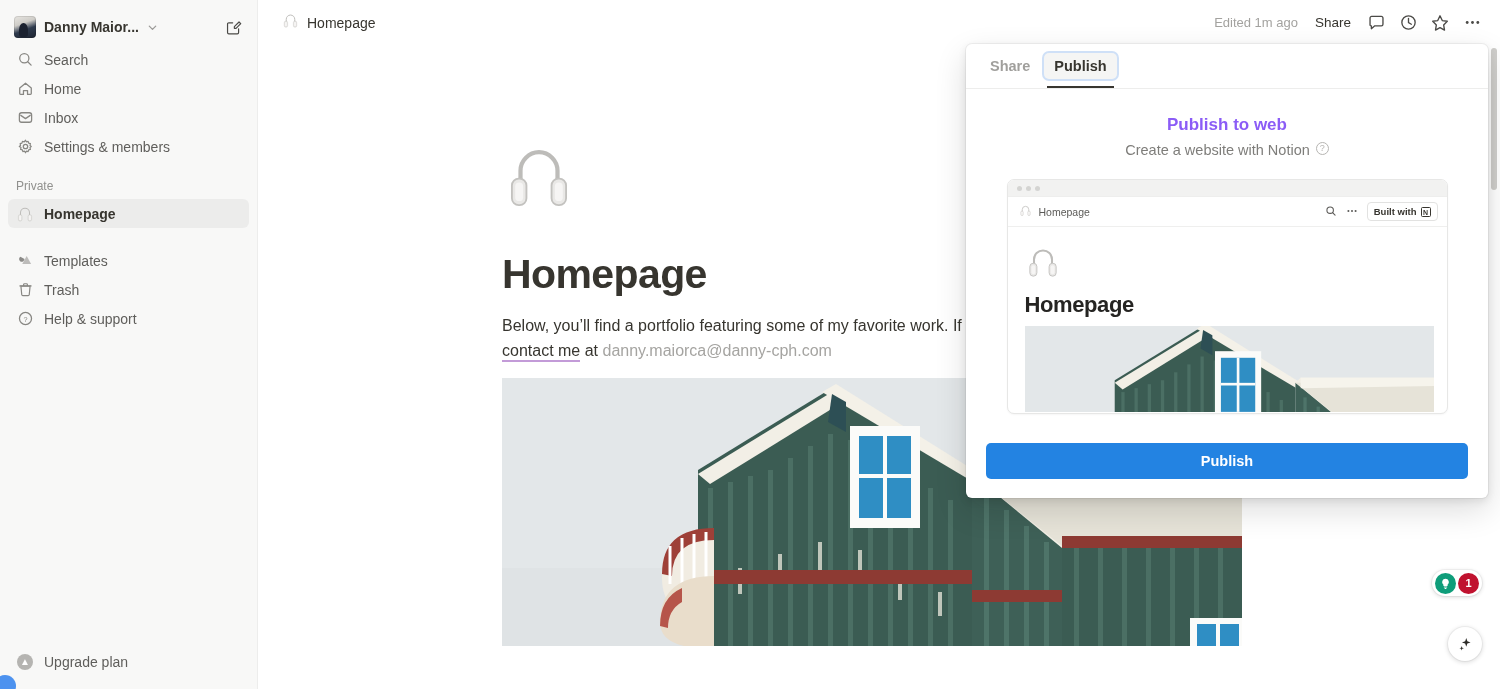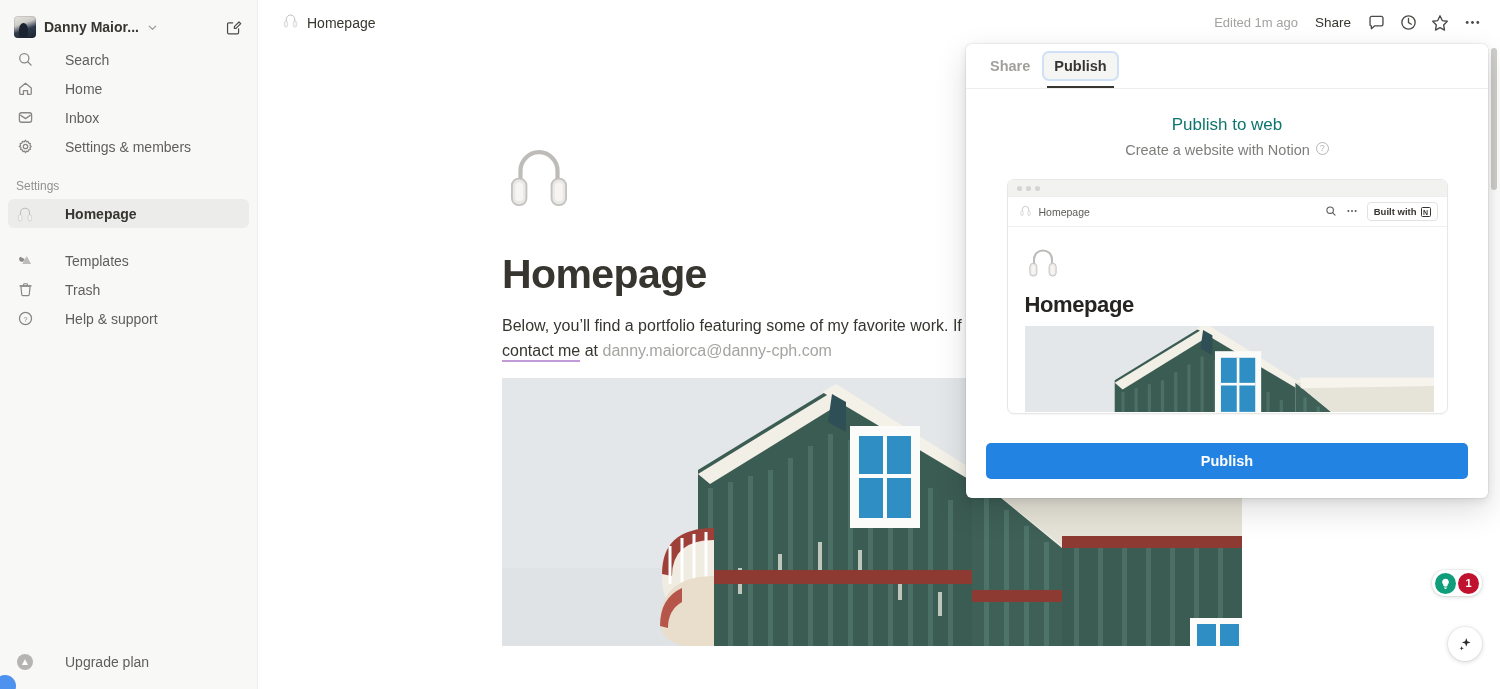--- a/index.html
+++ b/index.html
@@ -49,21 +49,21 @@
   .nav-group { padding: 0 8px; }
   .nav-item {
     display: flex; align-items: center; gap: 10px;
     height: 29px; padding: 0 8px; border-radius: 6px;
     color: #5f5e5b; font-size: 14px; cursor: pointer; user-select:none;
     white-space: nowrap;
   }
   .nav-item .ic { width: 18px; height: 18px; flex:0 0 18px; display:flex; align-items:center; justify-content:center; color:#888783; }
   .nav-item.active { background: #ececeb; }
   .nav-item.active .lbl { color:#37352f; font-weight: 600; }
-  .lbl { overflow:hidden; text-overflow:ellipsis;margin-left:21px; }
+  .lbl { overflow:hidden; text-overflow:ellipsis; }
 
   .section-label {
     font-size: 12px; color: #91918e; font-weight: 500;
     padding: 0 16px; height: 26px; display:flex; align-items:center;
     margin-top: 12px;
   }
   .spacer-md { height: 18px; }
 
   #upgrade-row { position: absolute; left: 0; bottom: 13px; width: 100%; padding: 0 8px; }
   .upgrade-ic {
@@ -122,21 +122,21 @@
     font-size:14.5px; font-weight:600; color:#a09f9c; padding:5px 10px;
     border-radius:5px; cursor:pointer; position:relative;
   }
   .dtab.sel { color:#37352f; background:#f5f5f4; box-shadow: 0 0 0 2px #cfe0f7; }
   .dtab.sel::after{
     content:""; position:absolute; left:3px; right:3px; bottom:-9px;
     height:2px; background:#37352f;
   }
   #dialog-body { flex:1; padding: 26px 20px 0 20px; overflow:hidden; position:relative; }
   #dlg-head { text-align:center; }
-  #dlg-title { font-size:17px; font-weight:400; color:#0f766e; }
+  #dlg-title { font-size:17px; font-weight:700; color:#8b5cf6; }
   #dlg-sub { font-size:14.5px; color:#7e7d7a; margin-top:7px; display:flex; align-items:flex-start; justify-content:center; gap:6px; }
   .q-ic { width:13px;height:13px;border-radius:50%;border:1.2px solid #b6b5b2;color:#b6b5b2;
           font-size:9px;display:inline-flex;align-items:center;justify-content:center;line-height:1; }
 
   #preview-window {
     margin: 21px auto 0 auto; width: 441px; height: 235px;
     border:1px solid #e7e7e6; border-radius:7px; overflow:hidden; background:#fff;
     box-shadow: 0 1px 2px rgba(15,15,15,.04);
   }
   #pw-chrome { height: 17px; background:#f2f2f1; display:flex; align-items:center; gap:4px; padding-left:9px; border-bottom:1px solid #eeeeed;}
@@ -336,21 +336,21 @@
         <span class="ic">
           <svg width="17" height="17" viewBox="0 0 20 20">
               <circle cx="10" cy="10" r="2.6" fill="none" stroke="#888783" stroke-width="1.5"></circle>
               <path d="M10 2.6l1 1.9 2.1-.5 .6 2.1 2.1.6-.5 2.1 1.5 1.2-1.5 1.2.5 2.1-2.1.6-.6 2.1-2.1-.5-1 1.9-1-1.9-2.1.5-.6-2.1-2.1-.6.5-2.1L2.7 10l1.5-1.2-.5-2.1 2.1-.6.6-2.1 2.1.5z" fill="none" stroke="#888783" stroke-width="1.4" stroke-linejoin="round"></path>
             </svg>
         </span>
         <span class="lbl">Settings &amp; members</span>
       </div>
     </div>
 
-    <div class="section-label">Settings</div>
+    <div class="section-label">Private</div>
 
     <div class="nav-group">
       <div class="nav-item active">
         <span class="ic">
           <svg width="18" height="18" viewBox="0 0 48 56">
               <use href="#def-headphones"></use>
             </svg>
         </span>
         <span class="lbl">Homepage</span>
       </div>

